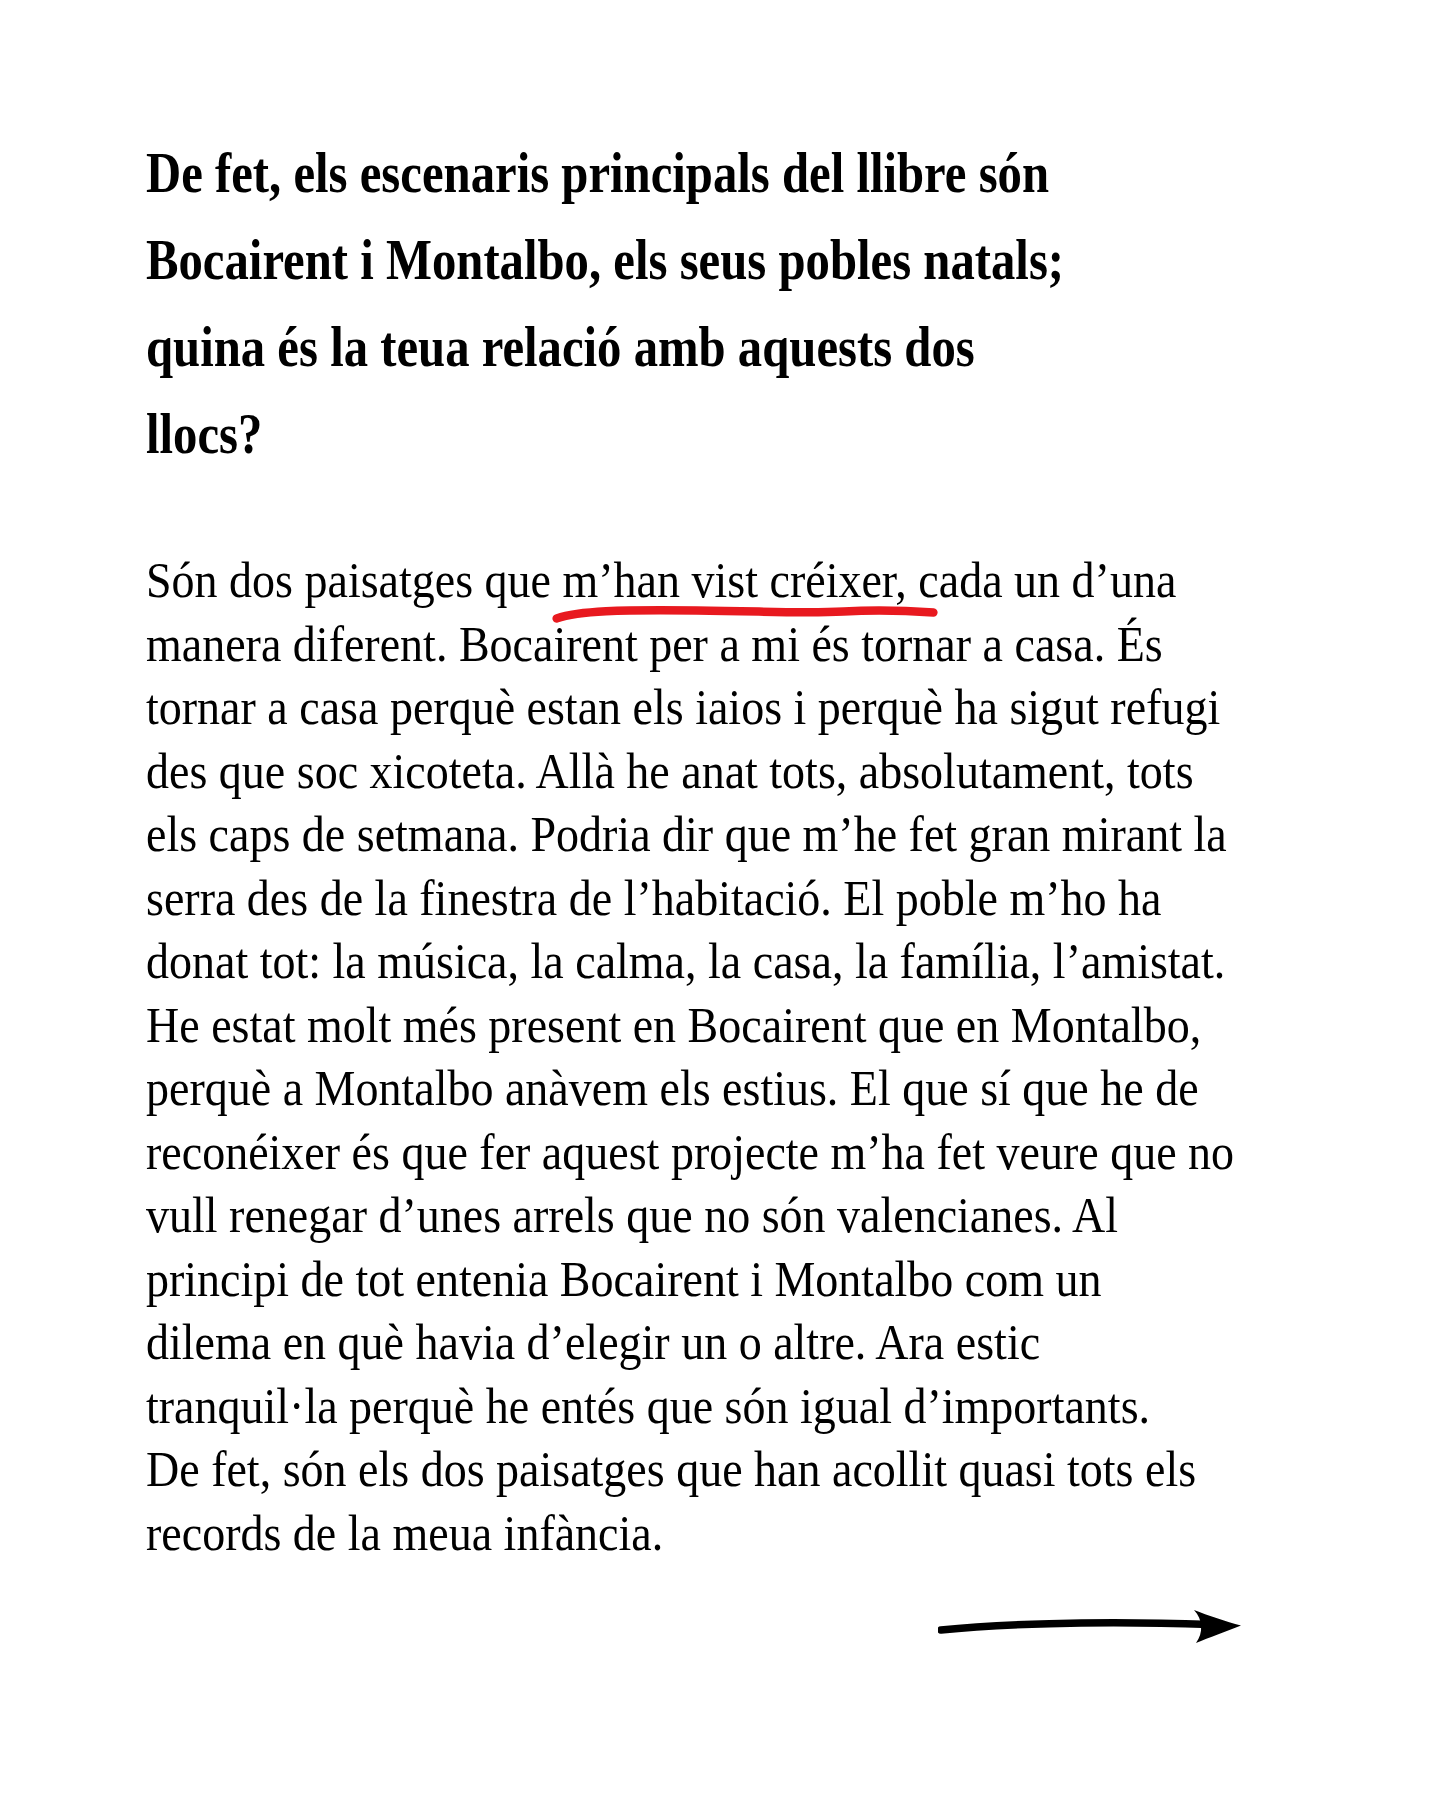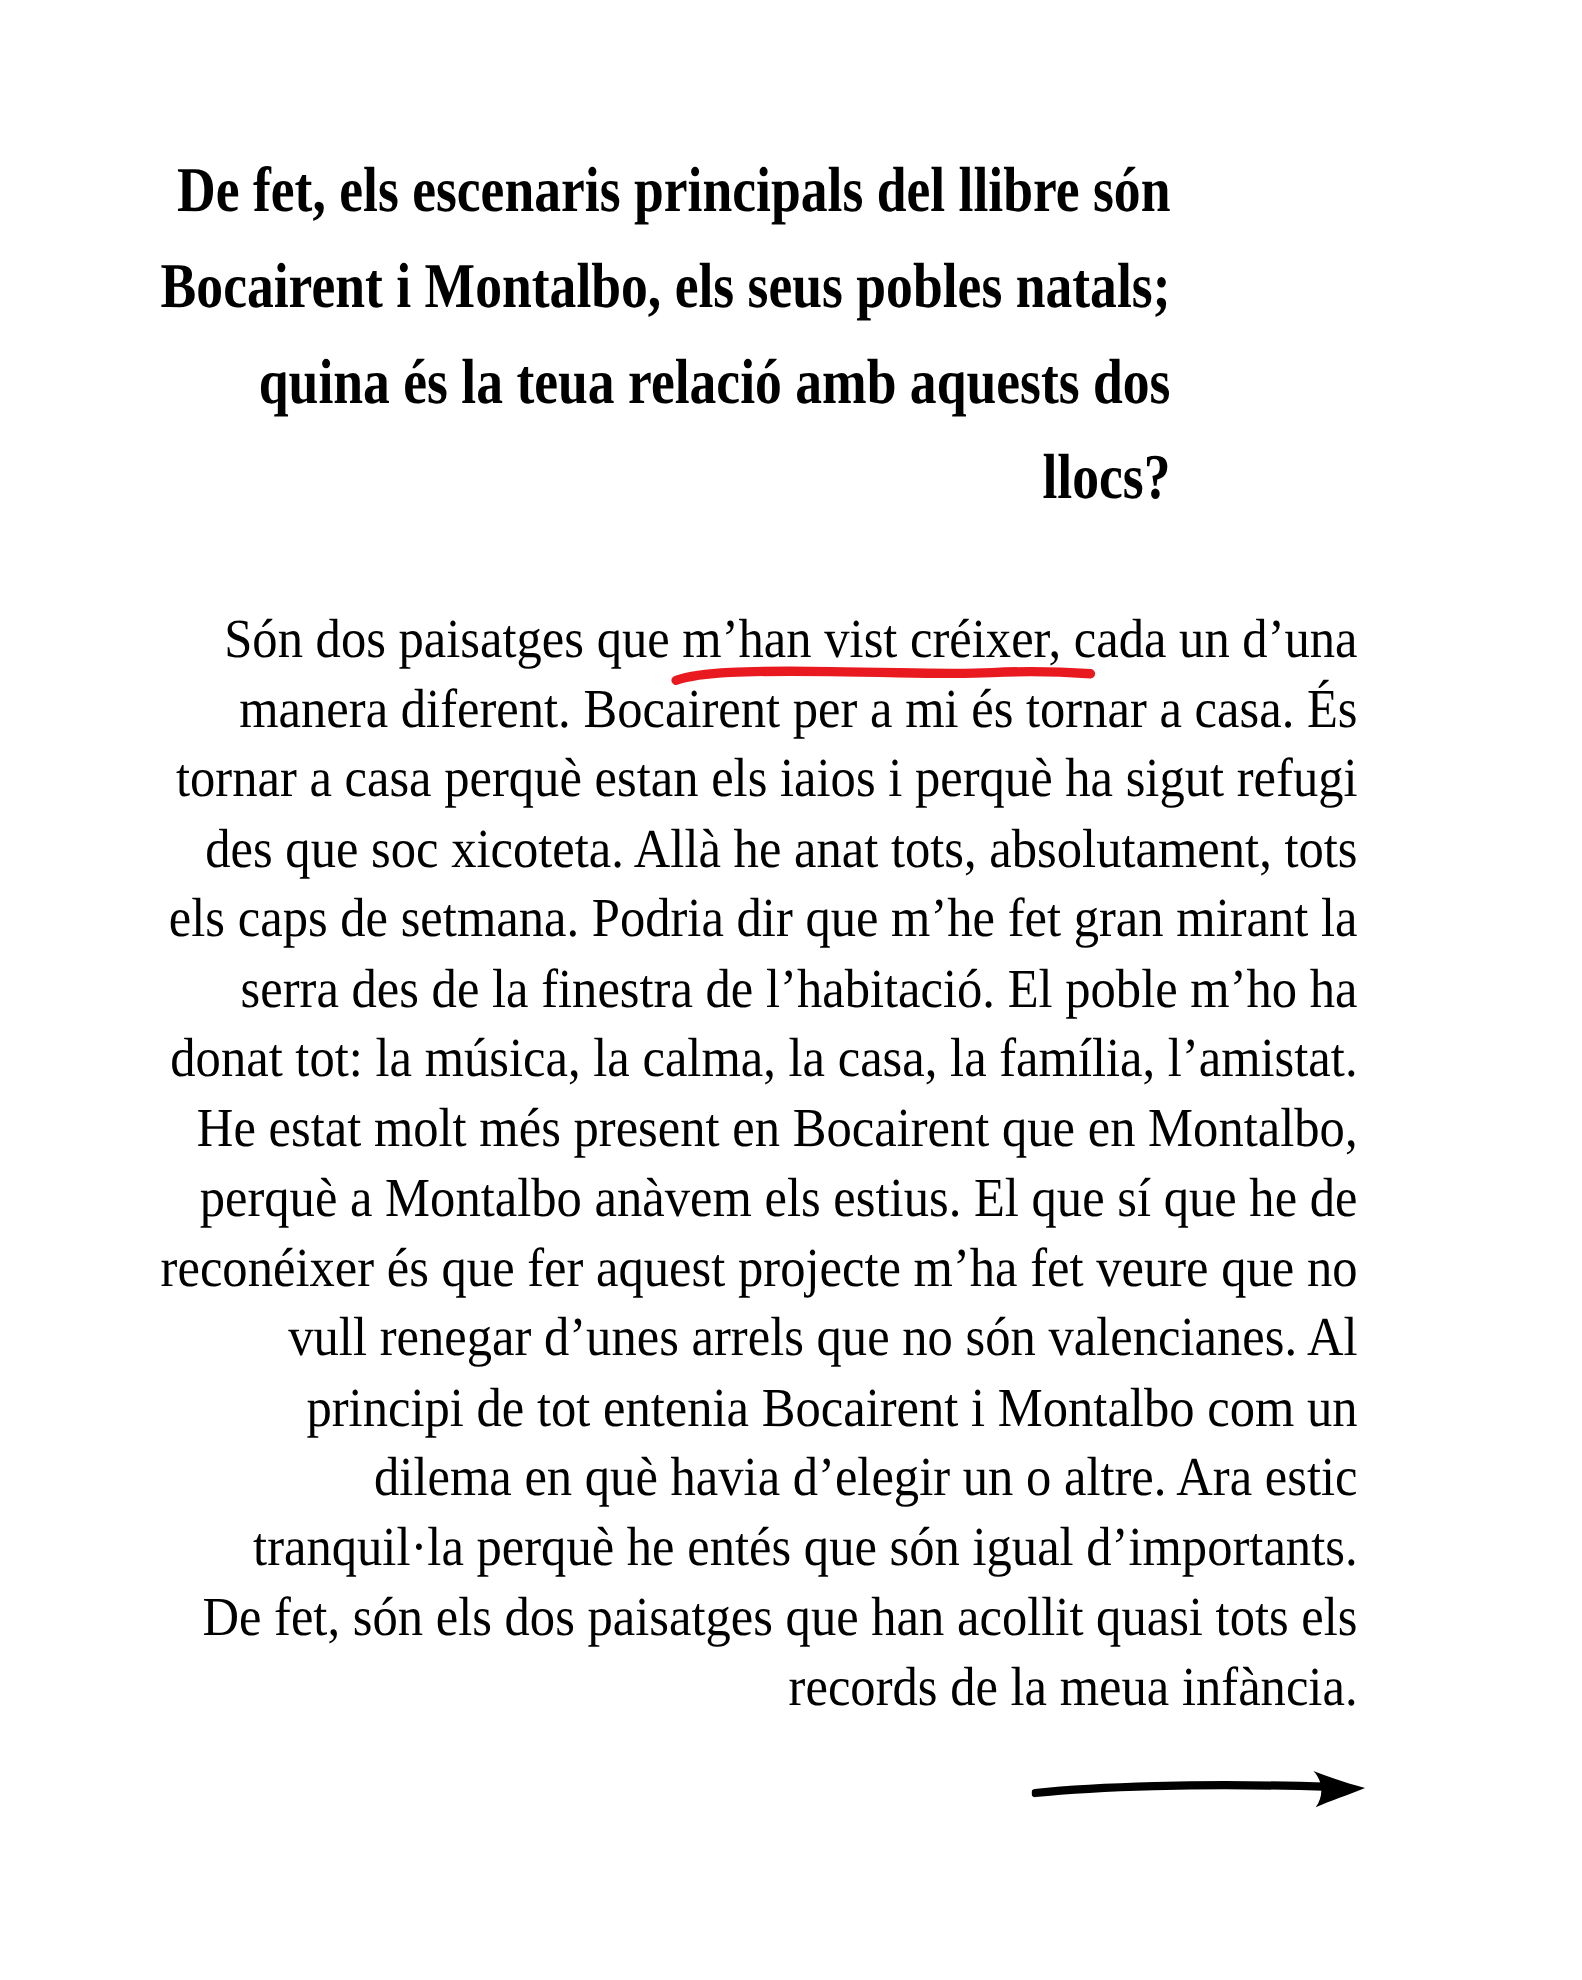--- a/index.html
+++ b/index.html
@@ -4,21 +4,20 @@
 <style>
   html, body { margin: 0; padding: 0; background: #ffffff; }
   .page {
     position: relative;
     width: 1438px;
     height: 1800px;
     background: #ffffff;
     overflow: hidden;
     font-family: "Liberation Serif", "DejaVu Serif", serif;
     color: #000000;
-    text-align: right;
   }
   .heading {
     position: absolute;
     left: 146px;
     top: 129px;
     font-size: 58px;
     font-weight: bold;
     line-height: 87px;
     letter-spacing: 0;
     white-space: nowrap;

